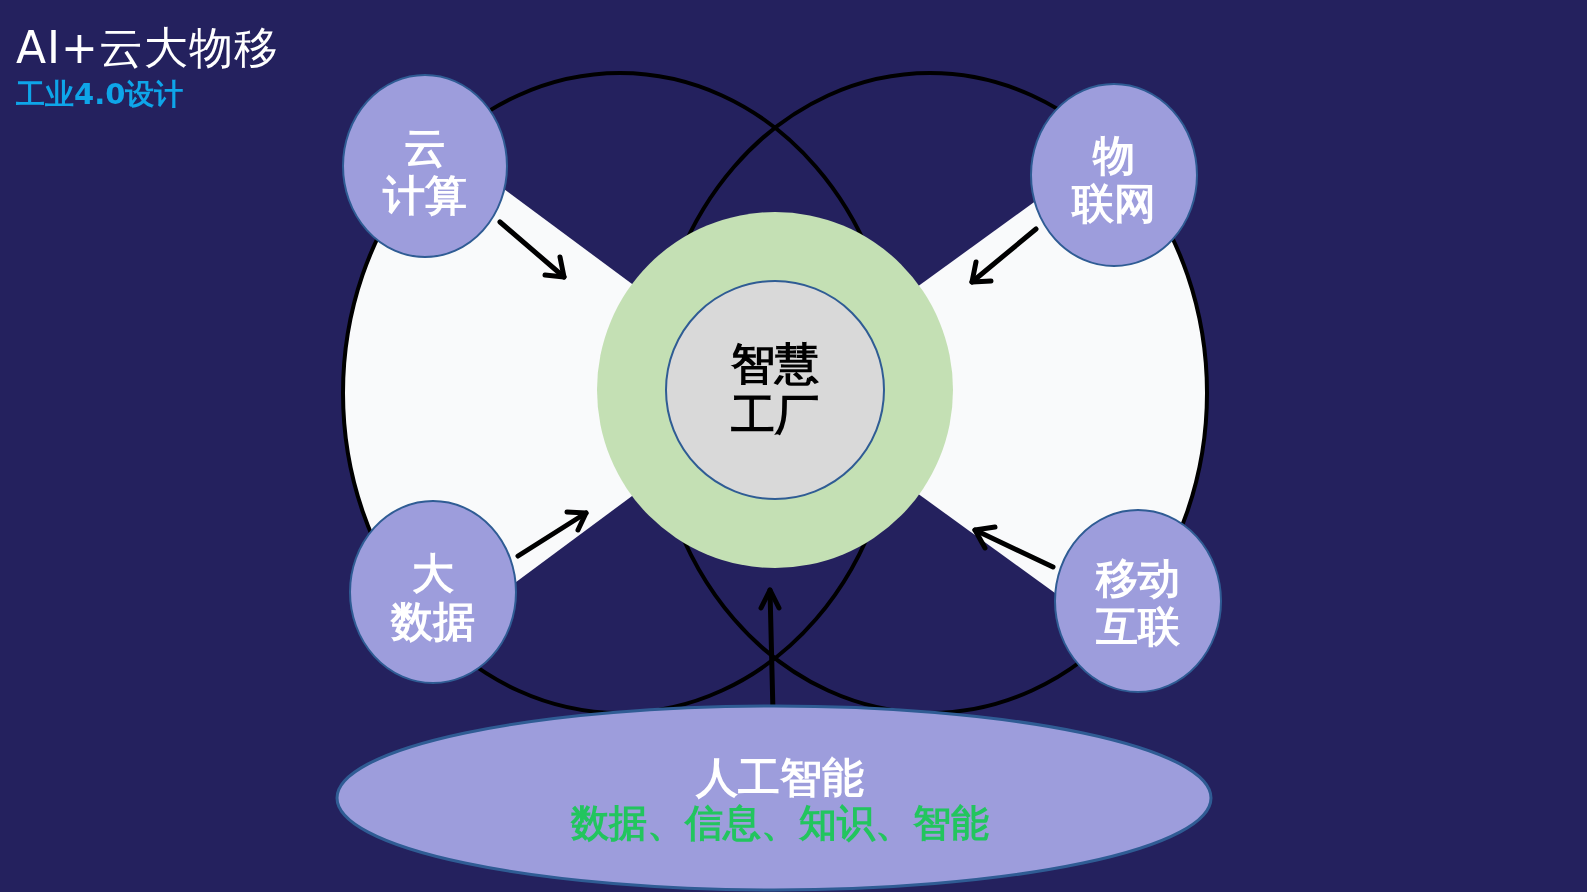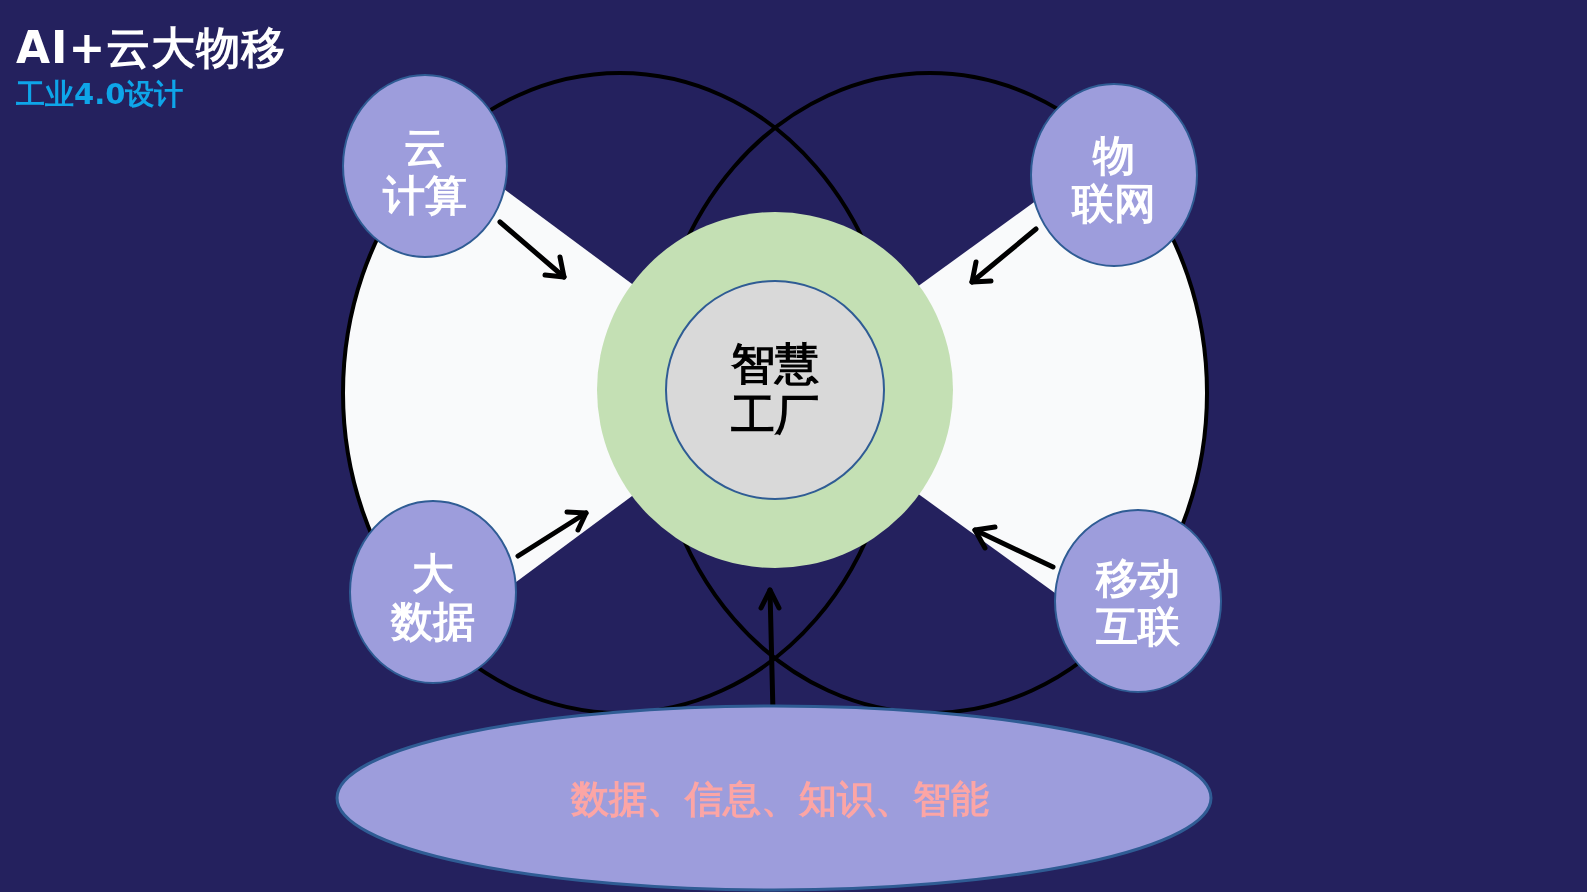--- a/index.html
+++ b/index.html
@@ -1,25 +1,25 @@
 <!DOCTYPE html>
 <html><head>
 <meta charset="utf-8">
 <style>
   html, body { margin:0; padding:0; }
   body { width:1587px; height:892px; background:#24215e; position:relative; overflow:hidden;
          font-family:"DejaVu Sans", "Liberation Sans", sans-serif; }
-  .title { position:absolute; left:16px; top:22px; color:#ffffff; font-size:44px; font-weight:bold; letter-spacing:1px; line-height:52px; white-space:nowrap; }
+  .title { position:absolute; left:16px; top:22px; color:#ffffff; font-size:44px; font-weight:normal; letter-spacing:1px; line-height:52px; white-space:nowrap; }
   .subtitle { position:absolute; left:16px; top:76px; color:#0ea5e9; font-size:29px; font-weight:bold; line-height:36px; white-space:nowrap; }
   svg.diagram { position:absolute; left:0; top:0; }
   .label { position:absolute; text-align:center; font-weight:bold; line-height:1.15; white-space:nowrap; transform:translate(-50%,-50%); }
   .node-label { color:#ffffff; font-size:42px; }
   .center-label { color:#000000; font-size:44px; }
   .ai-title { color:#ffffff; font-size:42px; }
-  .ai-sub { color:#fca5a5; font-size:38px; }
+  .ai-sub { color:#22c55e; font-size:38px; }
 </style>
 </head>
 <body>
 
 <div class="title">AI+云大物移</div>
 <div class="subtitle">工业4.0设计</div>
 
 <svg class="diagram" width="1587" height="892" viewBox="0 0 1587 892">
   <defs>
     <clipPath id="clipLeft">
@@ -93,14 +93,15 @@
   <div>移动</div>
   <div>互联</div>
 </div>
 
 <div class="label center-label" style="left:775px; top:390px;text-align:right;">
   <div>智慧</div>
   <div>工厂</div>
 </div>
 
 <div class="label" style="left:780px; top:800px;">
+  <div class="ai-title">人工智能</div>
   <div class="ai-sub">数据、信息、知识、智能</div>
 </div>
 
 </body></html>

